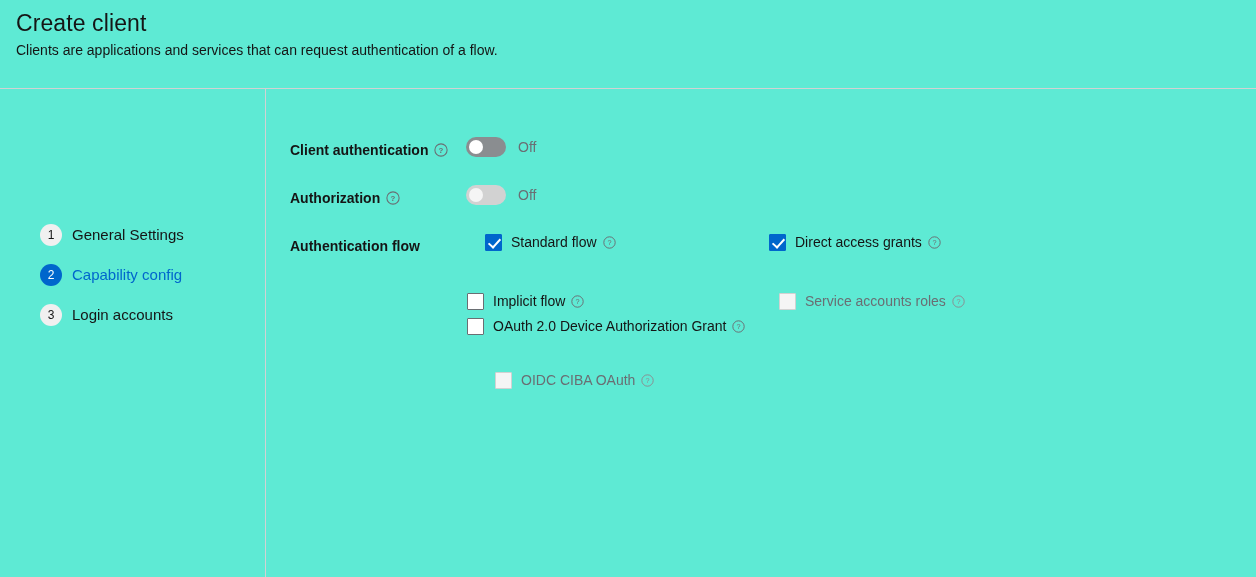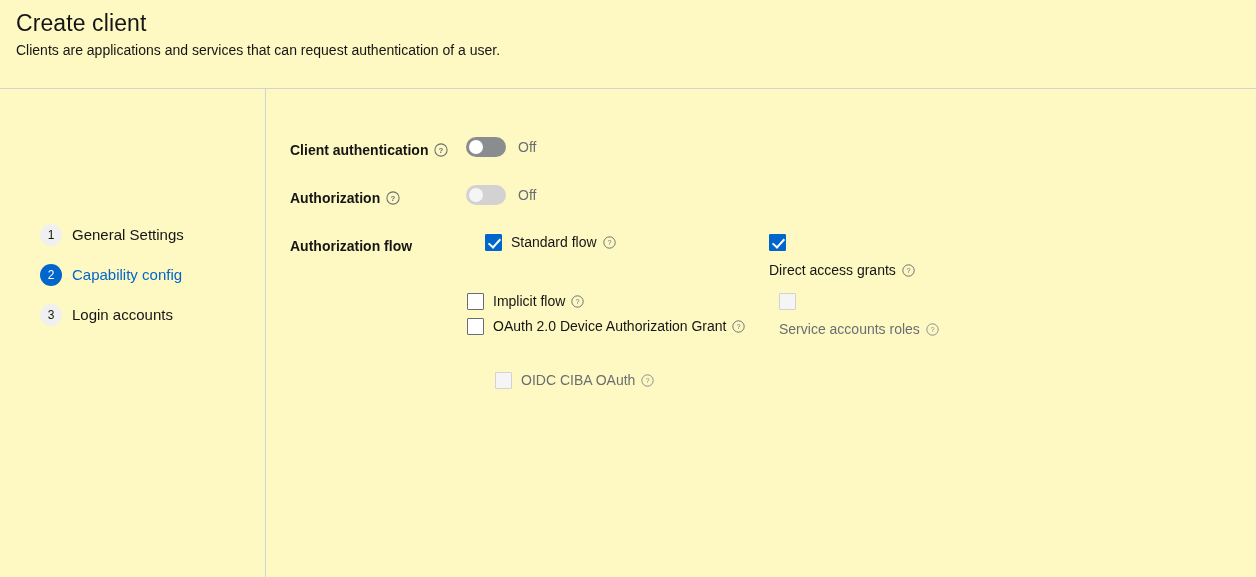--- a/index.html
+++ b/index.html
@@ -4,21 +4,21 @@
 <style>
   * { box-sizing: border-box; }
   html, body {
     margin: 0; padding: 0;
     width: 1256px; height: 577px;
     background: #ffffff;
     font-family: "Liberation Sans", sans-serif;
     -webkit-font-smoothing: antialiased;
   }
 
-  .page { position: relative; width: 1256px; height: 577px; overflow: hidden; background:#fef9c3; }
+  .page { position: relative; width: 1256px; height: 577px; overflow: hidden; background:#5eead4; }
 
   
   .header { position: absolute; left: 0; top: 0; width: 1256px; height: 88px; }
   .page-title {
     position: absolute; left: 16px; top: 9px;
     font-size: 23px; font-weight: 400; color: #151515;
     letter-spacing: 0.1px; line-height: 28px;
   }
   .page-subtitle {
     position: absolute; left: 16px; top: 40px;
@@ -94,21 +94,21 @@
   
   .check-grid {
     position: relative; width: 760px;
   }
   .check-item {
     position: absolute; display: flex; align-items: flex-start; gap: 9px;
     white-space: nowrap; cursor: pointer;
   }
   .check-item.disabled { cursor: not-allowed; padding-left: 28px; }
   .col-left { left: 1px; }
-  .col-right { left: 285px; flex-direction: column; }
+  .col-right { left: 285px; }
   .r0 { top: 0px; padding-left: 18px; }
   .r1 { top: 59px; }
   .r2 { top: 84px; }
   .r3 { top: 138px; }
 
   .checkbox {
     width: 17px; height: 17px; flex: 0 0 17px;
     border: 1px solid #6a6e73; border-radius: 1px;
     background: #ffffff; margin-top: 2px;
     position: relative;
@@ -131,21 +131,21 @@
   .check-item.disabled .check-label { color: #6a6e73; }
   .check-item.disabled .help-icon { cursor: not-allowed; }
 </style>
 </head>
 <body>
 
 <div class="page">
 
   <div class="header">
     <div class="page-title">Create client</div>
-    <div class="page-subtitle">Clients are applications and services that can request authentication of a user.</div>
+    <div class="page-subtitle">Clients are applications and services that can request authentication of a flow.</div>
   </div>
   <div class="header-rule"></div>
 
   <div class="wizard-nav">
 
     <div class="wizard-step step-1">
       <span class="step-circle">1</span>
       <span class="step-label">General Settings</span>
     </div>
 
@@ -196,21 +196,21 @@
       <div class="switch-wrap">
         <div class="switch disabled">
           <span class="knob"></span>
         </div>
         <span class="switch-text">Off</span>
       </div>
     </div>
 
     <div class="form-row row-auth-flow">
       <div class="form-label">
-        <span>Authorization flow</span>
+        <span>Authentication flow</span>
       </div>
 
       <div class="check-grid">
 
         <div class="check-item col-left r0">
           <span class="checkbox checked"></span>
           <span class="check-label">
             <span>Standard flow</span>
             <span class="help-icon">
               <svg width="13" height="13" viewBox="0 0 16 16" aria-hidden="true">

